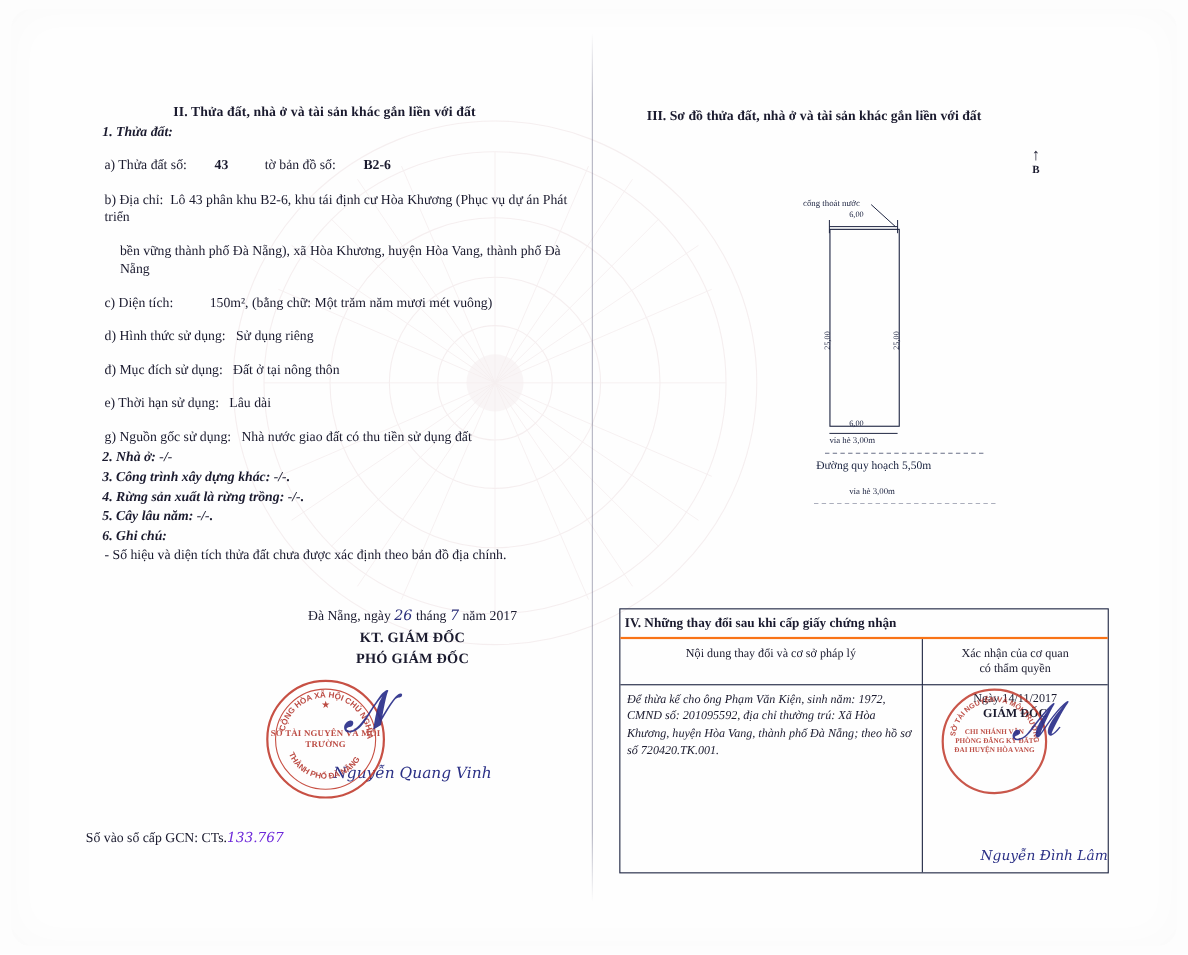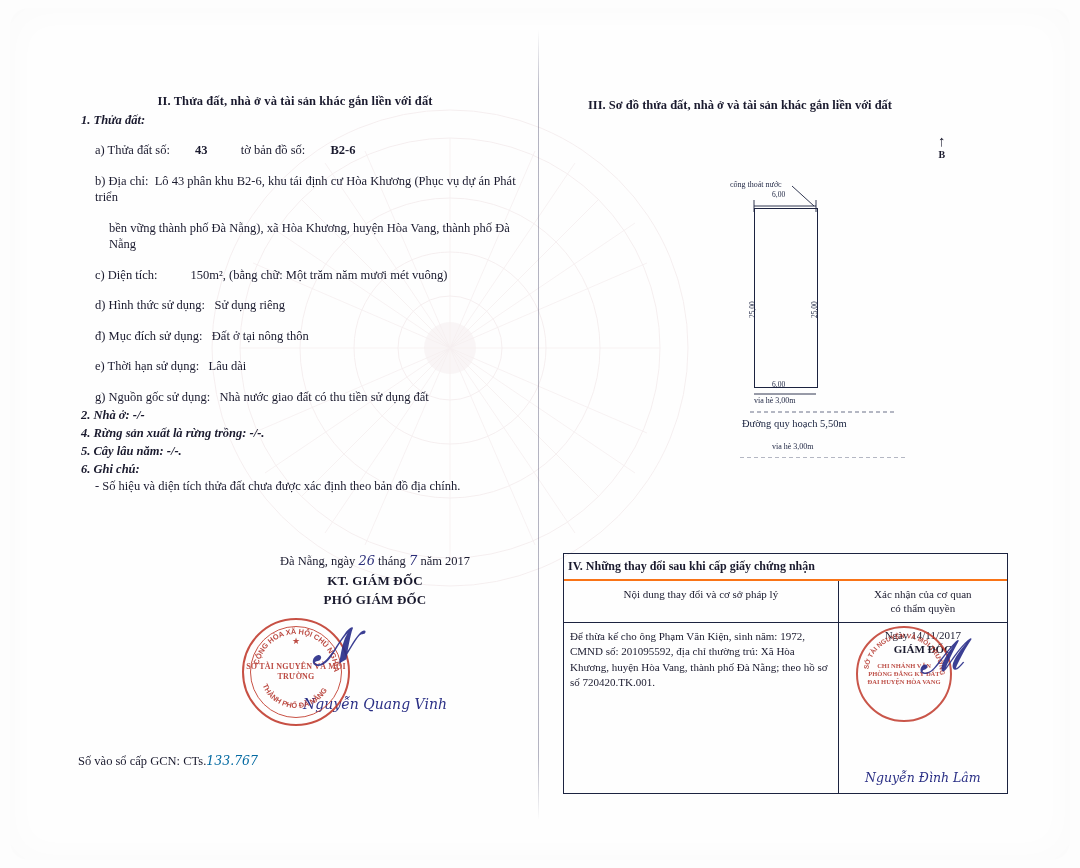--- a/index.html
+++ b/index.html
@@ -60,21 +60,21 @@
     font-weight: bold;
     font-size: 12.5px;
     letter-spacing: 0.1px;
     margin-bottom: 4px;
     text-align: center;
   }
   .lvl1 {
     font-style: italic;
     font-weight: bold;
     font-size: 12.5px;
-    margin: 3px 0 1px 16px;
+    margin: 3px 0 1px 28px;
   }
   .lvl2 {
     font-size: 12.5px;
     margin: 14px 0 1px 30px;
     line-height: 1.32;
   }
   .gap-a { display:inline-block; width: 30px; }
   .gap-b { display:inline-block; width: 22px; }
   .bold { font-weight: bold; }
   .note-line {
@@ -112,21 +112,21 @@
     margin-top: 86px;
   }
   .gcn-line {
     position: absolute;
     left: 68px; top: 745px;
     font-size: 12.5px;
   }
   .gcn-num {
     font-family: "DejaVu Serif", serif;
     font-style: italic;
-    color: #0369a1;
+    color: #6d28d9;
   }
 
   
   .seal {
     position: absolute;
     width: 104px; height: 104px;
     border-radius: 50%;
     border: 2.2px solid #c0392b;
     color: #b3332a;
     opacity: 0.88;
@@ -257,36 +257,37 @@
     border-bottom: 1px solid #1c2340;
     line-height: 1.3;
     min-height: 34px;
   }
   .tbl .body-row {
     min-height: 170px;
   }
   .tbl .body-row .c1 {
     line-height: 1.42;
     font-size: 11px;
+    font-style: italic;
   }
   .tbl .body-row .c2 {
     text-align: center;
     position: relative;
     font-size: 11px;
   }
   .tbl .c2 .date { display:block; }
   .tbl .c2 .role { display:block; font-weight: bold; margin-top: 2px; }
   .right-sig-name {
     font-family: "DejaVu Serif", serif;
     font-style: italic;
     color: #2a2f85;
     font-size: 12.5px;
     position: absolute;
     left: 0; right: 0; bottom: 8px;
-    text-align: center;
+    text-align: right;
   }
   .red-seal-rect {
     position: absolute;
     width: 92px; height: 92px;
     border: 2px solid #c0392b;
     border-radius: 50%;
     color: #b3332a;
     opacity: 0.85;
     font-size: 6.5px;
     font-weight: bold;
@@ -377,20 +378,21 @@
         <span>e) Thời hạn sử dụng:</span>
         <span>&nbsp;&nbsp;</span><span>Lâu dài</span>
       </div>
 
       <div class="lvl2">
         <span>g) Nguồn gốc sử dụng:</span>
         <span>&nbsp;&nbsp;</span><span>Nhà nước giao đất có thu tiền sử dụng đất</span>
       </div>
 
       <div class="lvl1">2. Nhà ở:  -/-</div>
+      <div class="lvl1">3. Công trình xây dựng khác: -/-.</div>
       <div class="lvl1">4. Rừng sản xuất là rừng trồng: -/-.</div>
       <div class="lvl1">5. Cây lâu năm:  -/-.</div>
       <div class="lvl1">6. Ghi chú:</div>
       <div class="note-line">- Số hiệu và diện tích thửa đất chưa được xác định theo bản đồ địa chính.</div>
     </div>
 
     <div class="sig-block">
       <div class="sig-date">
         <span>Đà Nẵng, ngày</span>
         <span class="handw">26</span>

